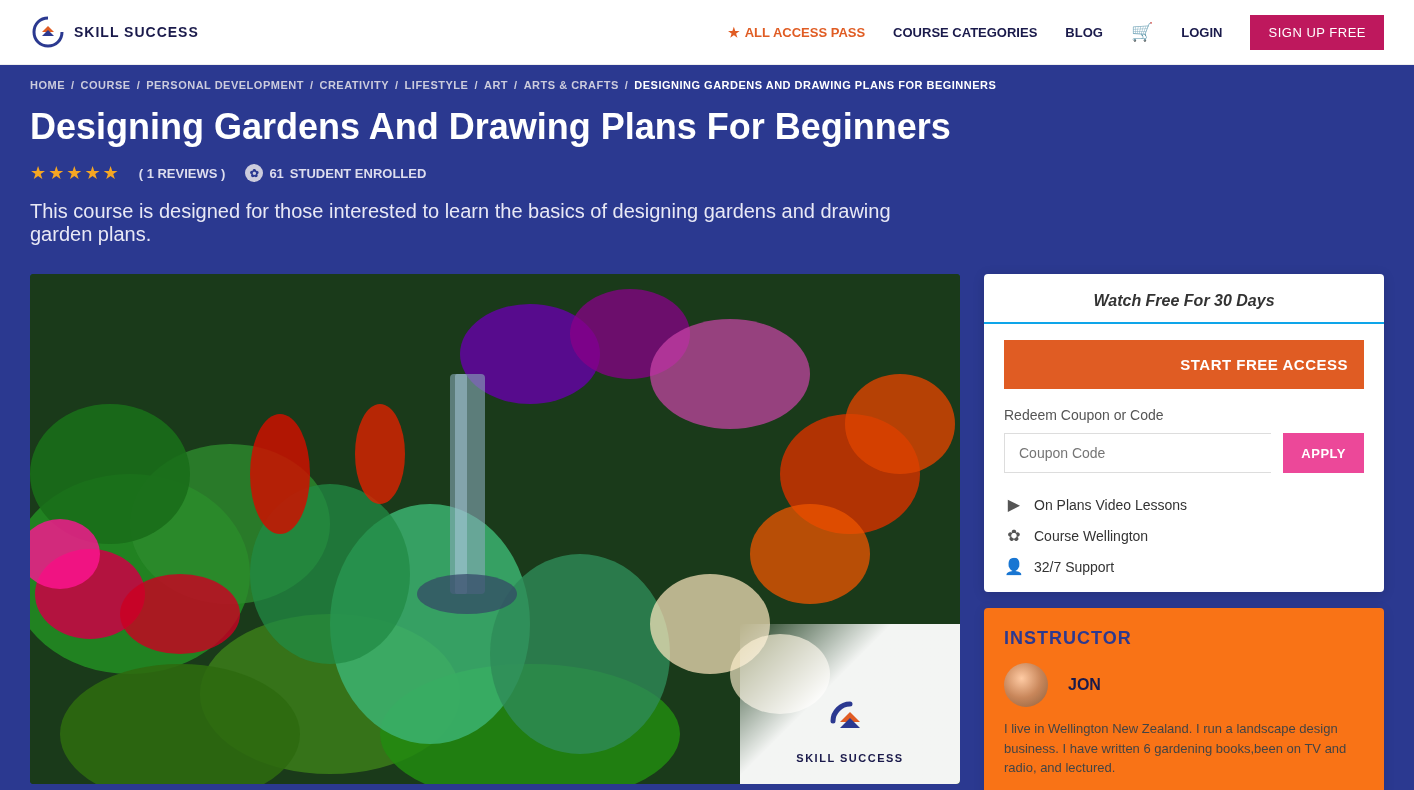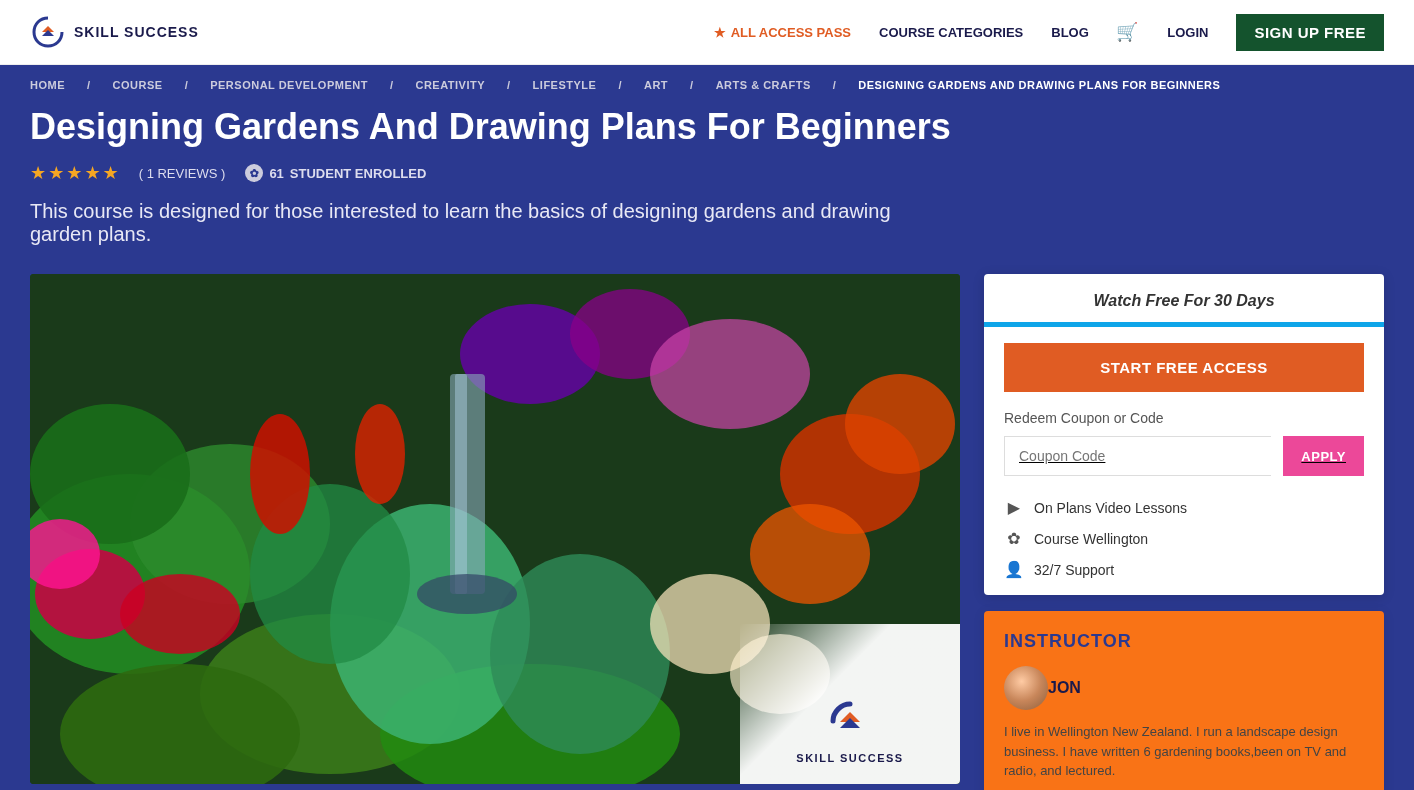--- a/index.html
+++ b/index.html
@@ -56,40 +56,40 @@
       color: #1a1a4b;
       font-size: 18px;
     }
     .login-link {
       color: #1a1a4b;
       font-weight: 700;
       font-size: 13px;
       cursor: pointer;
     }
     .signup-btn {
-      background: #14532d;
+      background: #be185d;
       color: #fff;
-      font-weight: 700;
-      font-size: 15px;
+      font-weight: 400;
+      font-size: 13px;
       padding: 10px 18px;
       border: none;
       cursor: pointer;
       text-transform: uppercase;
       letter-spacing: 0.5px;
     }
 
     
     .page-body {
       background: #2b3990;
       padding: 14px 30px 40px;
     }
     .breadcrumb {
       display: flex;
       align-items: flex-start;
-      gap: 22px;
+      gap: 6px;
       font-size: 11px;
       color: #ccd;
       margin-bottom: 14px;
       flex-wrap: wrap;
     }
     .breadcrumb a, .breadcrumb span {
       color: #ccd;
       text-decoration: none;
       font-weight: 600;
       letter-spacing: 0.5px;
@@ -118,21 +118,21 @@
     .stars {
       display: flex;
       align-items: center;
       gap: 2px;
       color: #f5a623;
       font-size: 18px;
     }
     .reviews-text {
       color: #dde;
       font-size: 13px;
-      font-weight: 400;
+      font-weight: 700;
     }
     .enrolled {
       display: flex;
       align-items: center;
       gap: 6px;
       color: #dde;
       font-size: 13px;
       font-weight: 600;
     }
     .enrolled-icon {
@@ -232,49 +232,49 @@
       box-shadow: 0 2px 12px rgba(0,0,0,0.15);
       overflow: hidden;
     }
     .watch-free-header {
       text-align: center;
       padding: 18px 20px 12px;
       font-size: 16px;
       font-weight: 700;
       font-style: italic;
       color: #333;
-      border-bottom: 5px solid #0ea5e9;
+      border-bottom: 2px solid #0ea5e9;
     }
     .sidebar-body {
       padding: 16px 20px;
     }
     .start-btn {
       width: 100%;
       background: #e05c23;
       color: #fff;
       font-weight: 700;
       font-size: 15px;
       padding: 16px;
       border: none;
       cursor: pointer;
       text-transform: uppercase;
       letter-spacing: 0.5px;
       margin-bottom: 18px;
+      text-align: right;
     }
     .redeem-label {
       text-align: left;
       color: #555;
       font-size: 14px;
       margin-bottom: 10px;
     }
     .coupon-row {
       display: flex;
       gap: 12px;
       margin-bottom: 22px;
-      text-decoration: underline;
     }
     .coupon-input {
       flex: 1;
       padding: 11px 14px;
       border: 1px solid #ddd;
       font-size: 14px;
       color: #999;
       outline: none;
       border-right: none;
     }
@@ -320,21 +320,21 @@
     .instructor-title {
       color: #2b3990;
       font-size: 18px;
       font-weight: 800;
       letter-spacing: 1px;
       margin-bottom: 14px;
     }
     .instructor-row {
       display: flex;
       align-items: center;
-      gap: 0;
+      gap: 20px;
       margin-bottom: 12px;
     }
     .instructor-avatar {
       width: 44px;
       height: 44px;
       border-radius: 50%;
       background: radial-gradient(circle at 40% 35%, #ffcba4 0%, #c8865a 50%, #8b5e3c 100%);
       overflow: hidden;
       flex-shrink: 0;
     }

